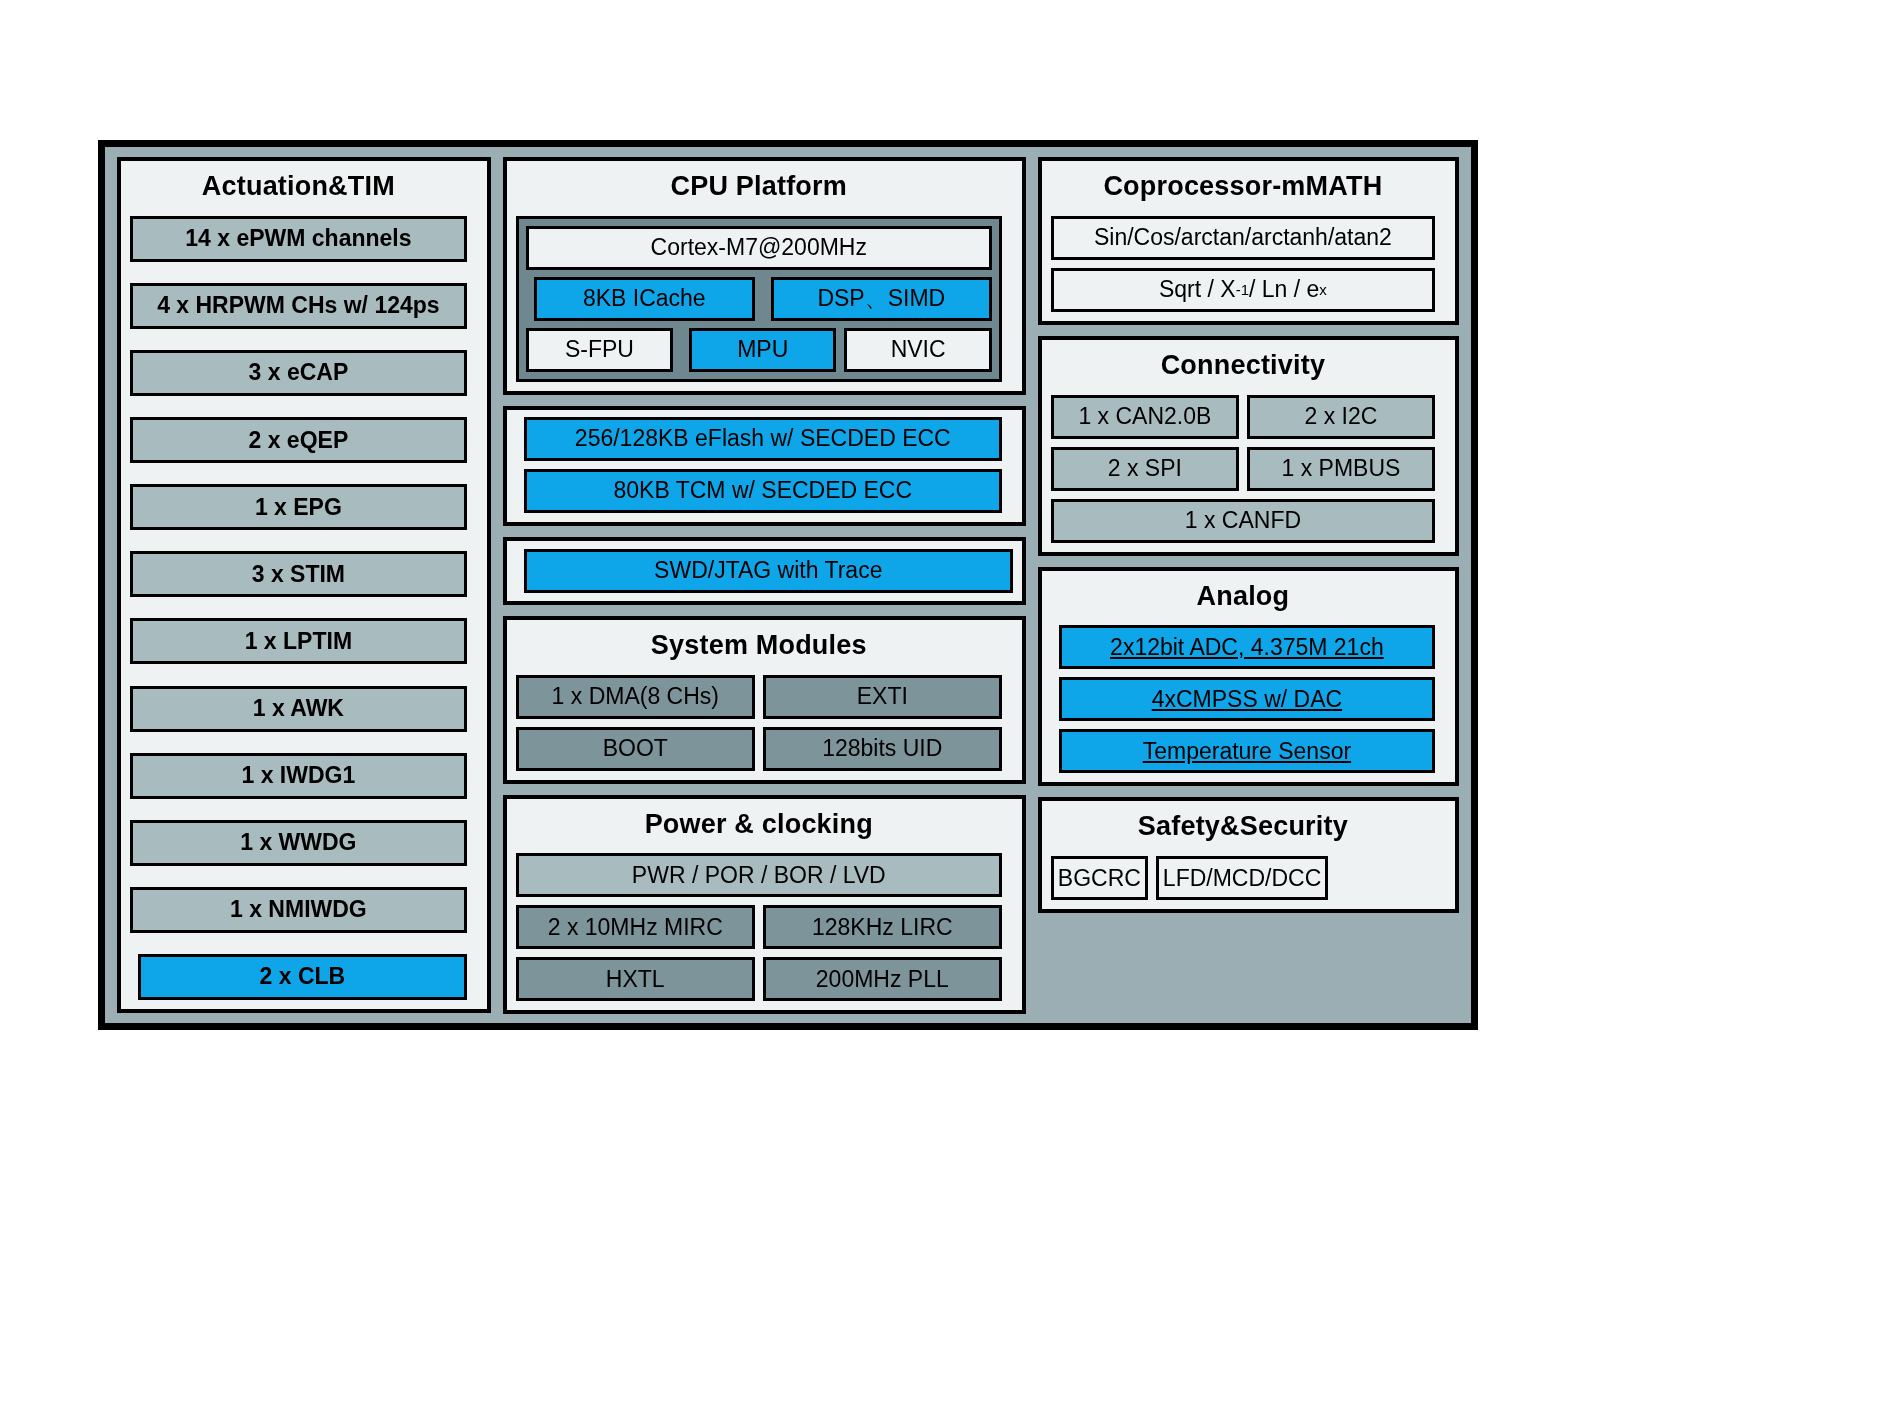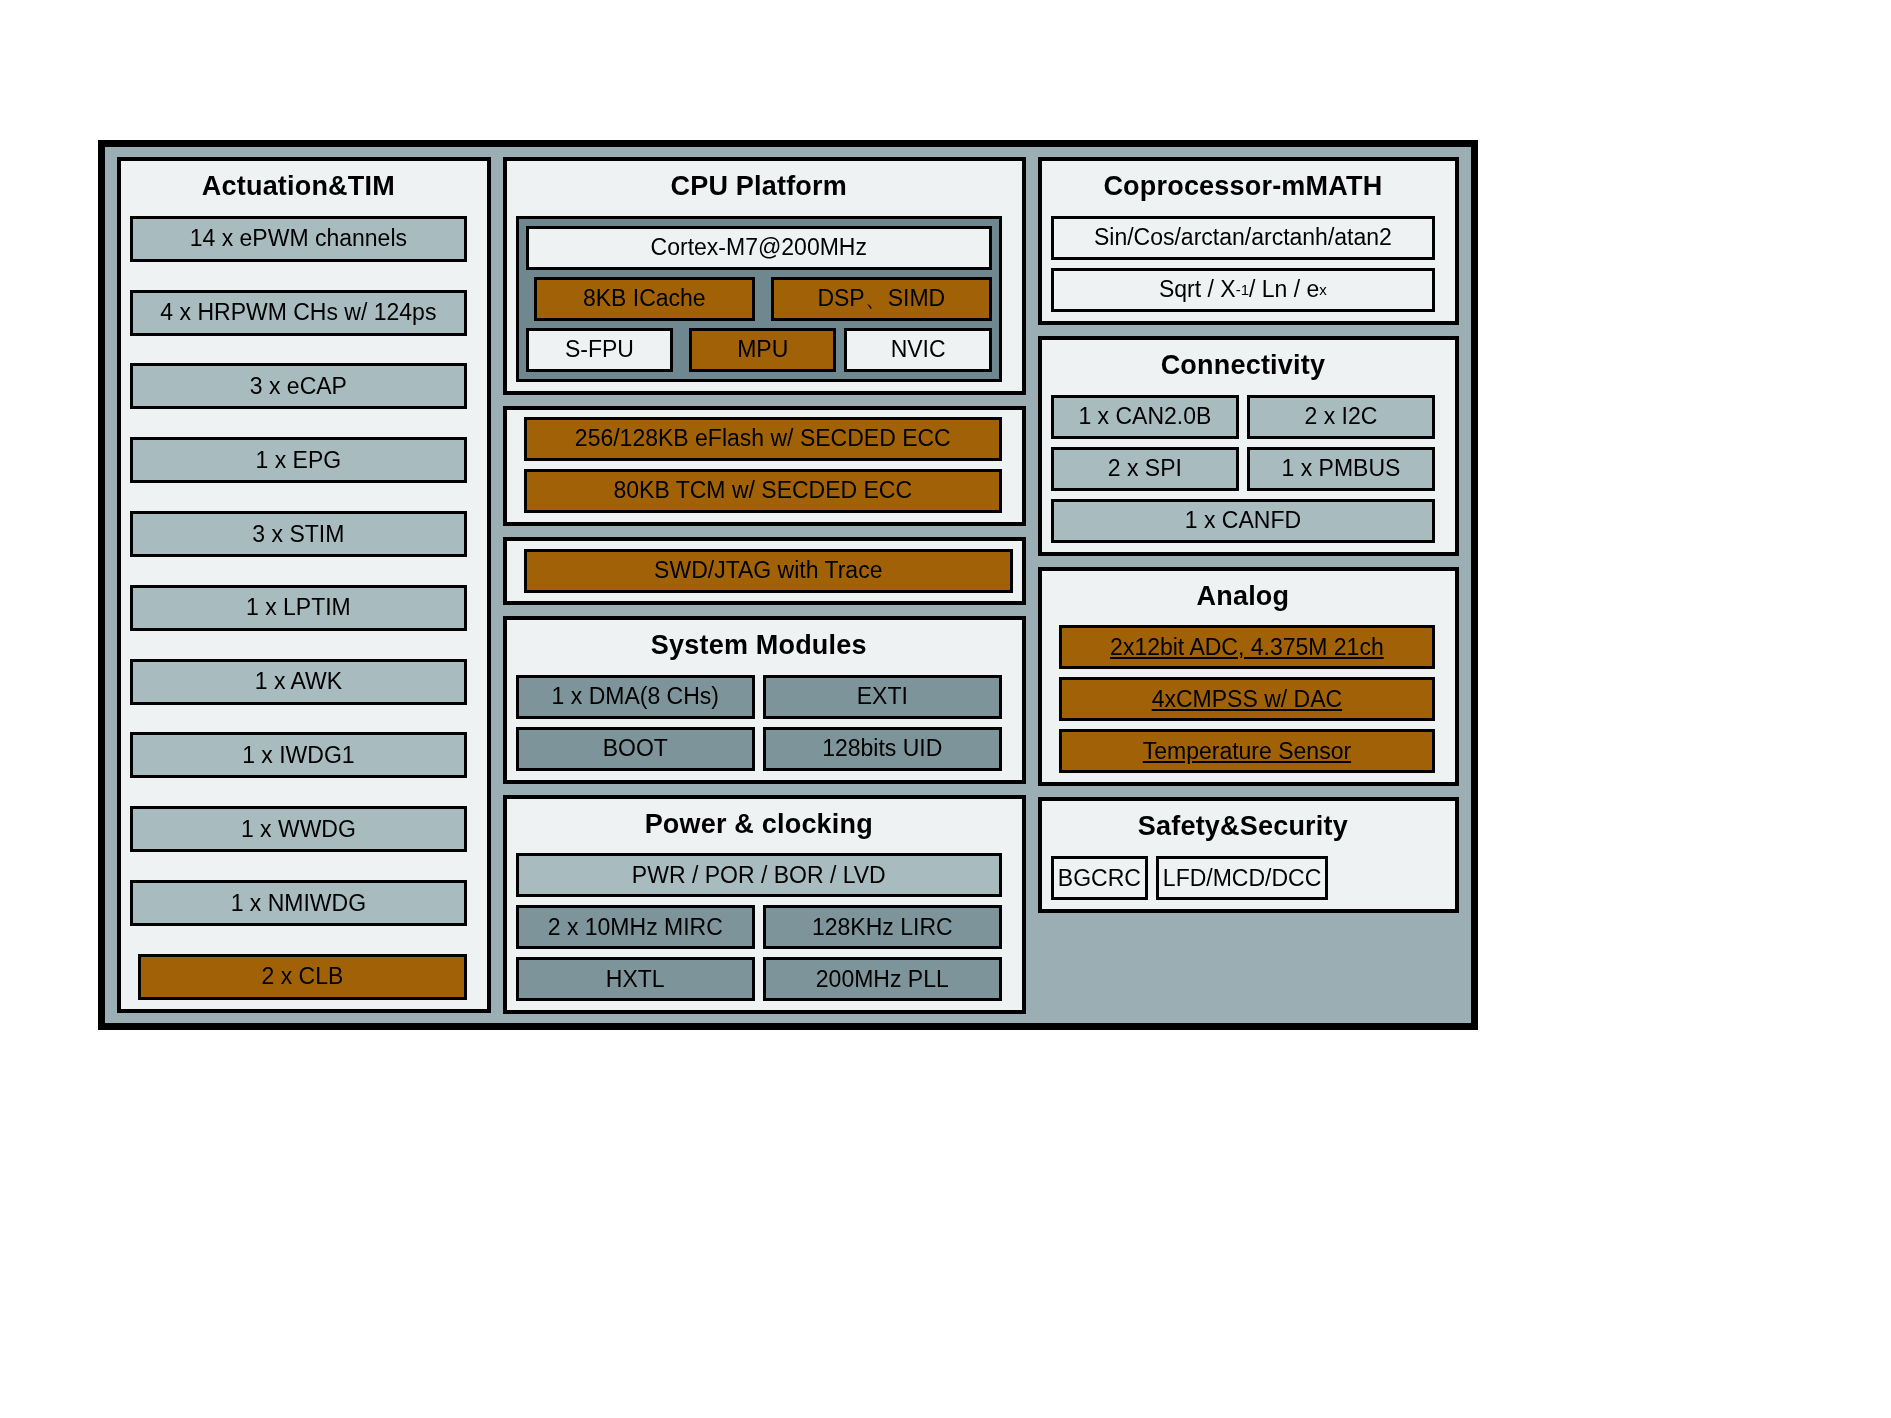--- a/index.html
+++ b/index.html
@@ -53,30 +53,30 @@
     box-sizing:border-box;
     text-align:center;
     font-size:23px;
     color:#000;
     line-height:1;
     display:flex;align-items:center;justify-content:center;
     padding:4px 4px;
     min-height:44px;
   }
   .t-mid   {background:#a8bbbf;}   
-  .t-light {background:#a16207;margin-left:8px;}   
+  .t-light {background:#0ea5e9;margin-left:8px;}   
   .t-pale  {background:#eef2f3;}   
   .t-dark  {background:#7d949a;}   
 
   .row2{display:flex;gap:8px;}
   .row2 > .item{flex:1 1 0;}
 
   
   .col-left .group.grow{justify-content:flex-start;}
-  .col-left .item{min-height:46px;}
+  .col-left .item{min-height:46px;font-weight:bold;}
 
   
   .cpu-inner{
     background:#6f878e;
     border:3px solid #000;
     box-sizing:border-box;
     padding:7px;
     display:flex;flex-direction:column;gap:7px;
   }
   .cpu-inner .item{border-width:3px;}
@@ -92,20 +92,21 @@
 
 <div id="chip-frame">
 
   <div class="col col-left">
     <div class="group grow">
       <div class="group-title">Actuation&amp;TIM</div>
       <div id="actuation-items" style="display:flex;flex-direction:column;gap:9px;flex:1 1 auto;justify-content:space-between;">
           <div class="item t-mid">14 x ePWM channels</div>
           <div class="item t-mid">4 x HRPWM CHs w/ 124ps</div>
           <div class="item t-mid">3 x eCAP</div>
+          <div class="item t-mid">2 x eQEP</div>
           <div class="item t-mid">1 x EPG</div>
           <div class="item t-mid">3 x STIM</div>
           <div class="item t-mid">1 x LPTIM</div>
           <div class="item t-mid">1 x AWK</div>
           <div class="item t-mid">1 x IWDG1</div>
           <div class="item t-mid">1 x WWDG</div>
           <div class="item t-mid">1 x NMIWDG</div>
           <div class="item t-light">2 x CLB</div>
         </div>
     </div>

